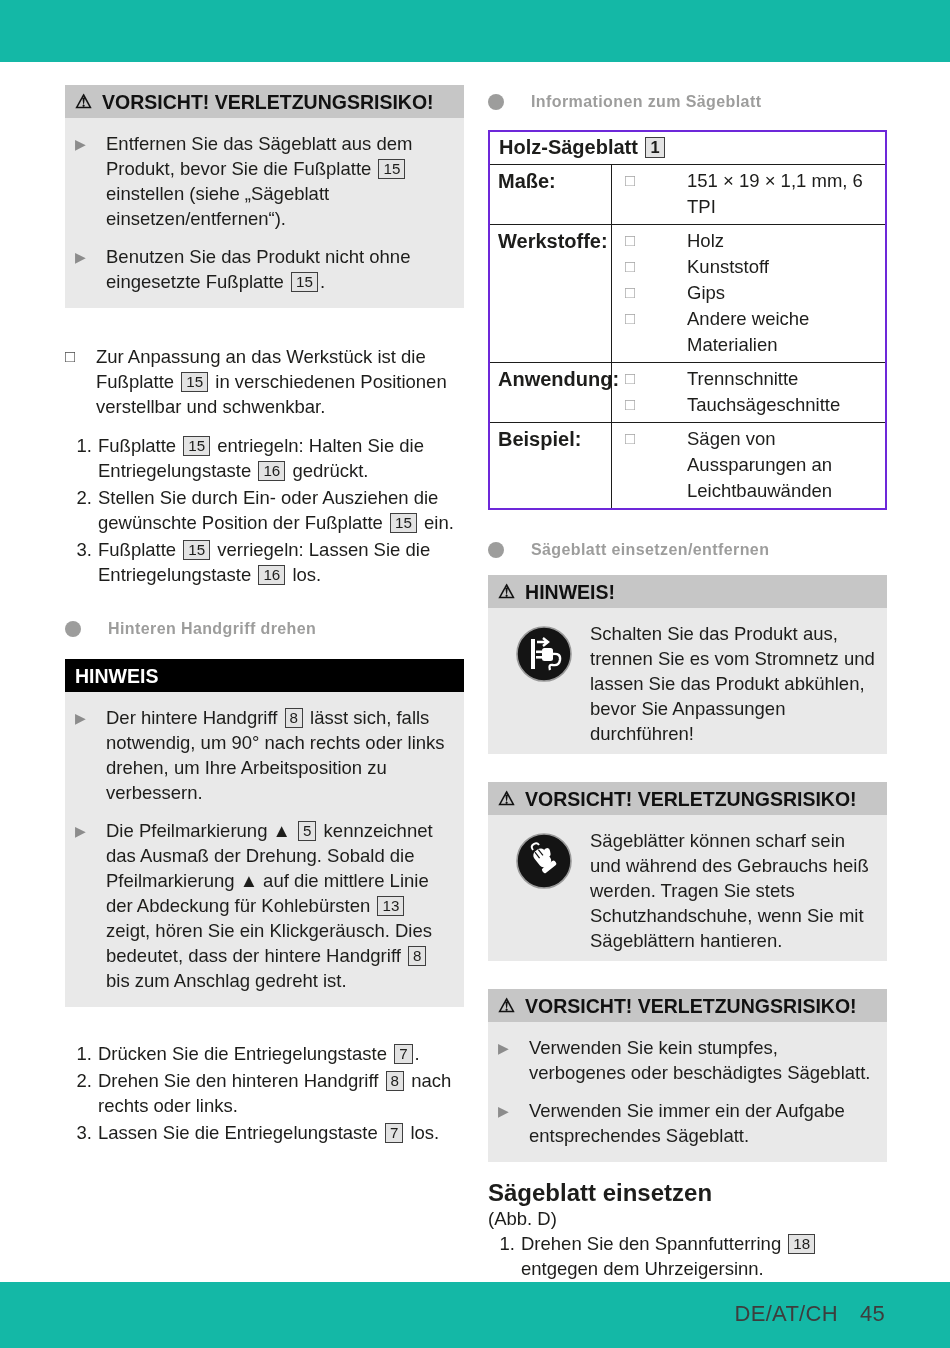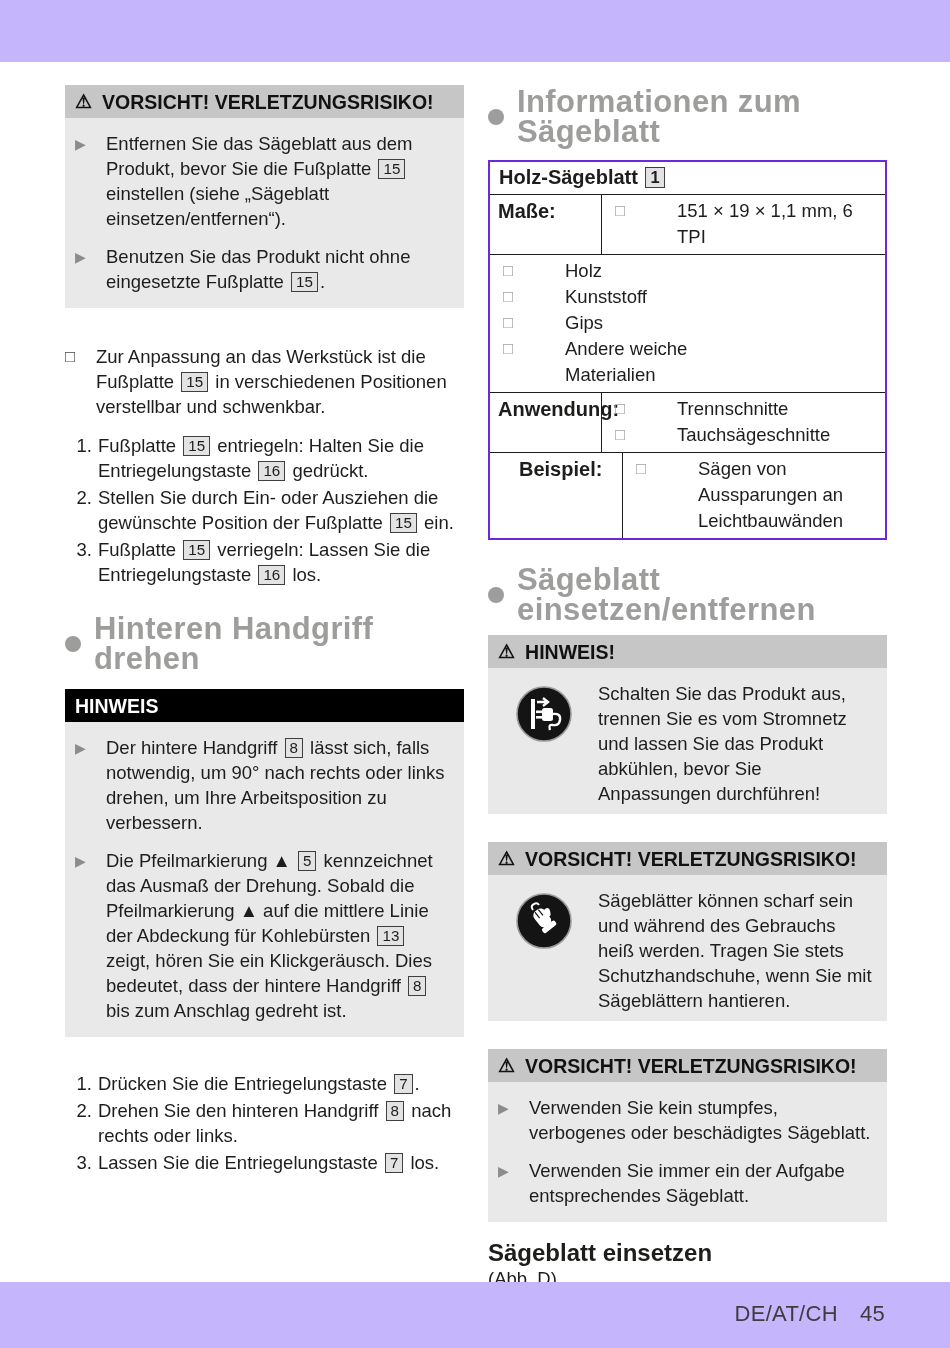--- a/index.html
+++ b/index.html
@@ -4,21 +4,21 @@
 <style>
   * { box-sizing: border-box; margin: 0; padding: 0; }
   html, body { width: 950px; height: 1348px; }
   body {
     font-family: "Liberation Sans", sans-serif;
     background: #ffffff;
     color: #1d1d1b;
     position: relative;
     overflow: hidden;
   }
-  .band { width: 100%; background: #c4b5fd; }
+  .band { width: 100%; background: #14b8a6; }
   .band-top { height: 62px; }
   .band-bottom { position: absolute; left: 0; bottom: 0; height: 66px; }
   .page {
     display: flex;
     gap: 24px;
     padding: 23px 64px 0 65px;
   }
   .col { width: 399px; flex: none; font-size: 18.5px; line-height: 25px; }
 
   
@@ -47,22 +47,22 @@
 
   
   .sq-row { display: flex; margin: 36px 0 14px; }
   .sq-marker { flex: none; width: 31px; color: #4a4a4a; font-size: 17px; line-height: 25px; }
   ol.steps { margin: 12px 0 0; padding-left: 32px; list-style: decimal; }
   ol.steps li { margin-bottom: 2px; padding-left: 1px; }
   ol.steps li::marker { font-size: 18.5px; }
 
   
   .section-heading {
-    display: flex; align-items: center; gap: 13px;
-    color: #9d9d9c; font-weight: bold; font-size: 31px;
+    display: flex; align-items: center; gap: 27px;
+    color: #9d9d9c; font-weight: bold; font-size: 16px;
     letter-spacing: 0.4px; margin-top: 27px; line-height: 30px;
   }
   .section-bullet {
     width: 16px; height: 16px; border-radius: 50%;
     background: #9d9d9c; flex: none;
   }
   .figure-ref { margin-top: 7px; }
   .sub-heading { font-weight: bold; font-size: 24px; margin-top: 18px; line-height: 26px; }
 
   
@@ -74,29 +74,29 @@
     font-size: 0.82em;
     line-height: 1.18;
     margin: 0 2px;
     vertical-align: 1px;
   }
 
   
   .blade-table { border: 2px solid #6d28d9; margin-top: 13px; background: #fff; }
   .bt-header { border-bottom: 1.5px solid #1d1d1b; padding: 2px 9px 3px; font-weight: bold; font-size: 20px; line-height: 27px; }
   .bt-row { display: flex; border-bottom: 1.5px solid #1d1d1b; }
-  .bt-row:last-child { border-bottom: none; padding-left: 21px; }
-  .bt-label { flex: none; width: 112px; border-right: 1.5px solid #1d1d1b; padding: 3px 8px; font-weight: bold; font-size: 20px; line-height: 27px; }
+  .bt-row:last-child { border-bottom: none; }
+  .bt-label { flex: none; width: 122px; border-right: 1.5px solid #1d1d1b; padding: 3px 8px; font-weight: bold; font-size: 20px; line-height: 27px; }
   .bt-value { flex: 1; padding: 3px 8px 4px 13px; }
   .bt-item { display: flex; }
   .cbx-marker { flex: none; width: 42px; color: #a3a3a3; font-size: 17px; line-height: 26px; }
   .bt-item-text { flex: 1; line-height: 26px; margin-left: 20px; }
 
   
-  .icon-body { display: flex; align-items: flex-start; gap: 8px; }
+  .icon-body { display: flex; align-items: flex-start; gap: 0; }
   .sign-col { flex: none; width: 92px; display: flex; justify-content: center; padding-top: 4px; }
   .icon-text { flex: 1; padding-right: 2px; }
 
   
   .footer-line {
     text-align: right;
     padding: 19px 65px 0 0;
     font-size: 22px;
     color: #3d3d3d;
     letter-spacing: 0.3px;
@@ -183,20 +183,21 @@
         <div class="bt-label">Maße:</div>
         <div class="bt-value">
           <div class="bt-item">
             <span class="cbx-marker">□</span>
             <span class="bt-item-text">151 × 19 × 1,1 mm, 6 TPI</span>
           </div>
         </div>
       </div>
 
       <div class="bt-row">
+        <div class="bt-label">Werkstoffe:</div>
         <div class="bt-value">
           <div class="bt-item">
             <span class="cbx-marker">□</span>
             <span class="bt-item-text">Holz</span>
           </div>
           <div class="bt-item">
             <span class="cbx-marker">□</span>
             <span class="bt-item-text">Kunststoff</span>
           </div>
           <div class="bt-item">

